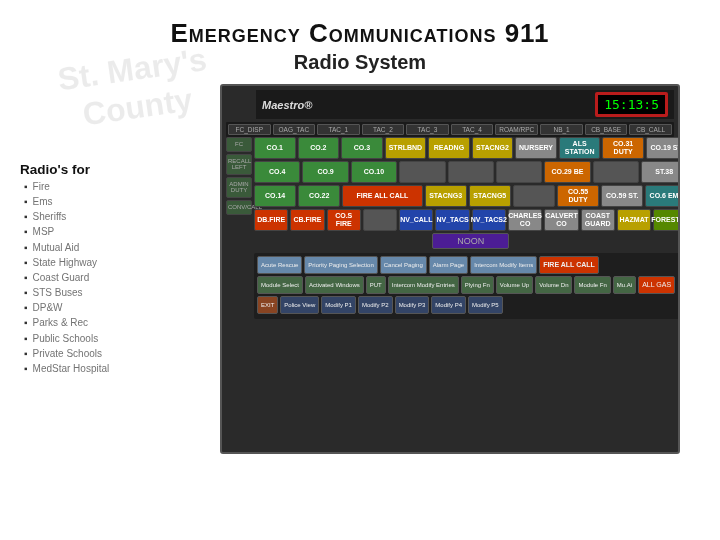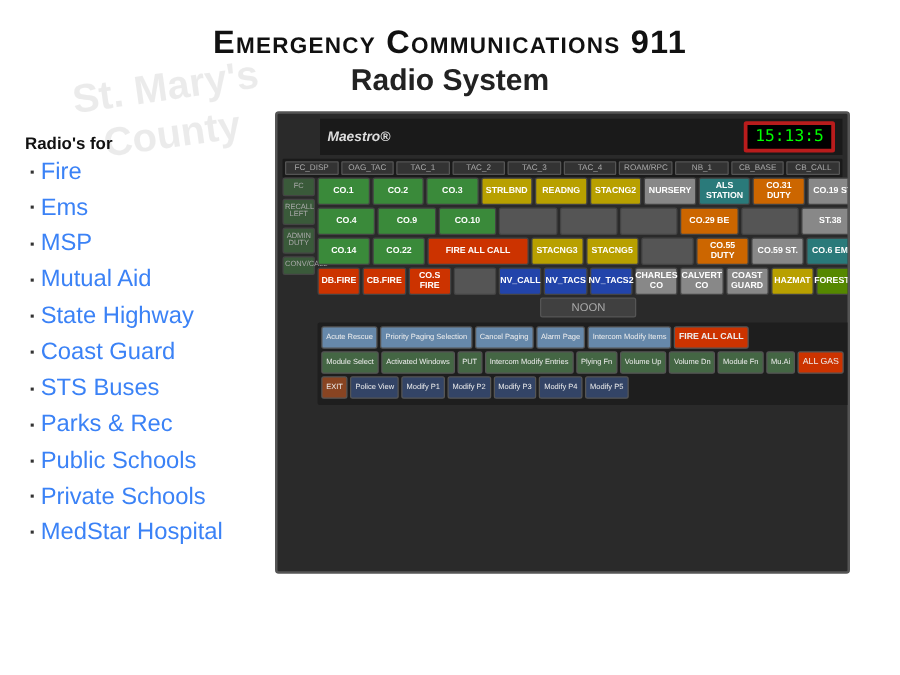--- a/index.html
+++ b/index.html
@@ -24,21 +24,21 @@
     .title {
       font-size: 26px;
       font-weight: bold;
       letter-spacing: 1px;
       text-align: center;
       font-variant: small-caps;
       color: #111;
     }
 
     .subtitle {
-      font-size: 24px;
+      font-size: 20px;
       text-align: center;
       color: #222;
       margin-top: 2px;
       margin-bottom: 10px;
     }
 
     .main-content {
       display: flex;
       flex-direction: row;
       width: 100%;
@@ -59,22 +59,22 @@
       color: #111;
       margin-bottom: 2px;
     }
 
     .bullet-list {
       list-style: none;
       padding-left: 4px;
     }
 
     .bullet-list li {
-      font-size: 19px;
-      color: #3b82f6;
+      font-size: 10px;
+      color: #737373;
       line-height: 1.52;
       display: flex;
       align-items: center;
       gap: 5px;
     }
 
     .bullet-list li::before {
       content: "▪";
       font-size: 10px;
       color: #333;
@@ -271,33 +271,39 @@
     <div class="left-panel">
       <div class="radio-for-title">Radio's for</div>
       <ul class="bullet-list">
         <li>
             <span>Fire</span>
           </li>
         <li>
             <span>Ems</span>
           </li>
         <li>
+            <span>Sheriffs</span>
+          </li>
+        <li>
             <span>MSP</span>
           </li>
         <li>
             <span>Mutual Aid</span>
           </li>
         <li>
             <span>State Highway</span>
           </li>
         <li>
             <span>Coast Guard</span>
           </li>
         <li>
             <span>STS Buses</span>
+          </li>
+        <li>
+            <span>DP&amp;W</span>
           </li>
         <li>
             <span>Parks &amp; Rec</span>
           </li>
         <li>
             <span>Public Schools</span>
           </li>
         <li>
             <span>Private Schools</span>
           </li>
@@ -384,21 +390,21 @@
             <div class="btn btn-blue">NV_TACS</div>
             <div class="btn btn-blue">NV_TACS2</div>
             <div class="btn btn-gray">CHARLES CO</div>
             <div class="btn btn-gray">CALVERT CO</div>
             <div class="btn btn-gray">COAST GUARD</div>
             <div class="btn btn-yellow">HAZMAT</div>
             <div class="btn btn-lime">FORESTRY</div>
           </div>
 
           <div class="console-row" style="justify-content:center;">
-            <div style="color:#aaa; font-size:9px; padding:2px 24px; background:#404040; border:1px solid #555; border-radius:2px;">NOON</div>
+            <div style="color:#aaa; font-size:9px; padding:2px 24px; background:#4c1d95; border:1px solid #555; border-radius:2px;">NOON</div>
           </div>
 
           <div class="bottom-section">
             <div class="bottom-row">
               <div class="sm-btn" style="background:#6688aa;">Acute Rescue</div>
               <div class="sm-btn" style="background:#6688aa;">Priority Paging Selection</div>
               <div class="sm-btn" style="background:#6688aa;">Cancel Paging</div>
               <div class="sm-btn" style="background:#6688aa;">Alarm Page</div>
               <div class="sm-btn" style="background:#6688aa;">Intercom Modify Items</div>
               <div class="sm-btn" style="background:#cc3300; font-weight:bold; font-size:7px;">FIRE ALL CALL</div>

